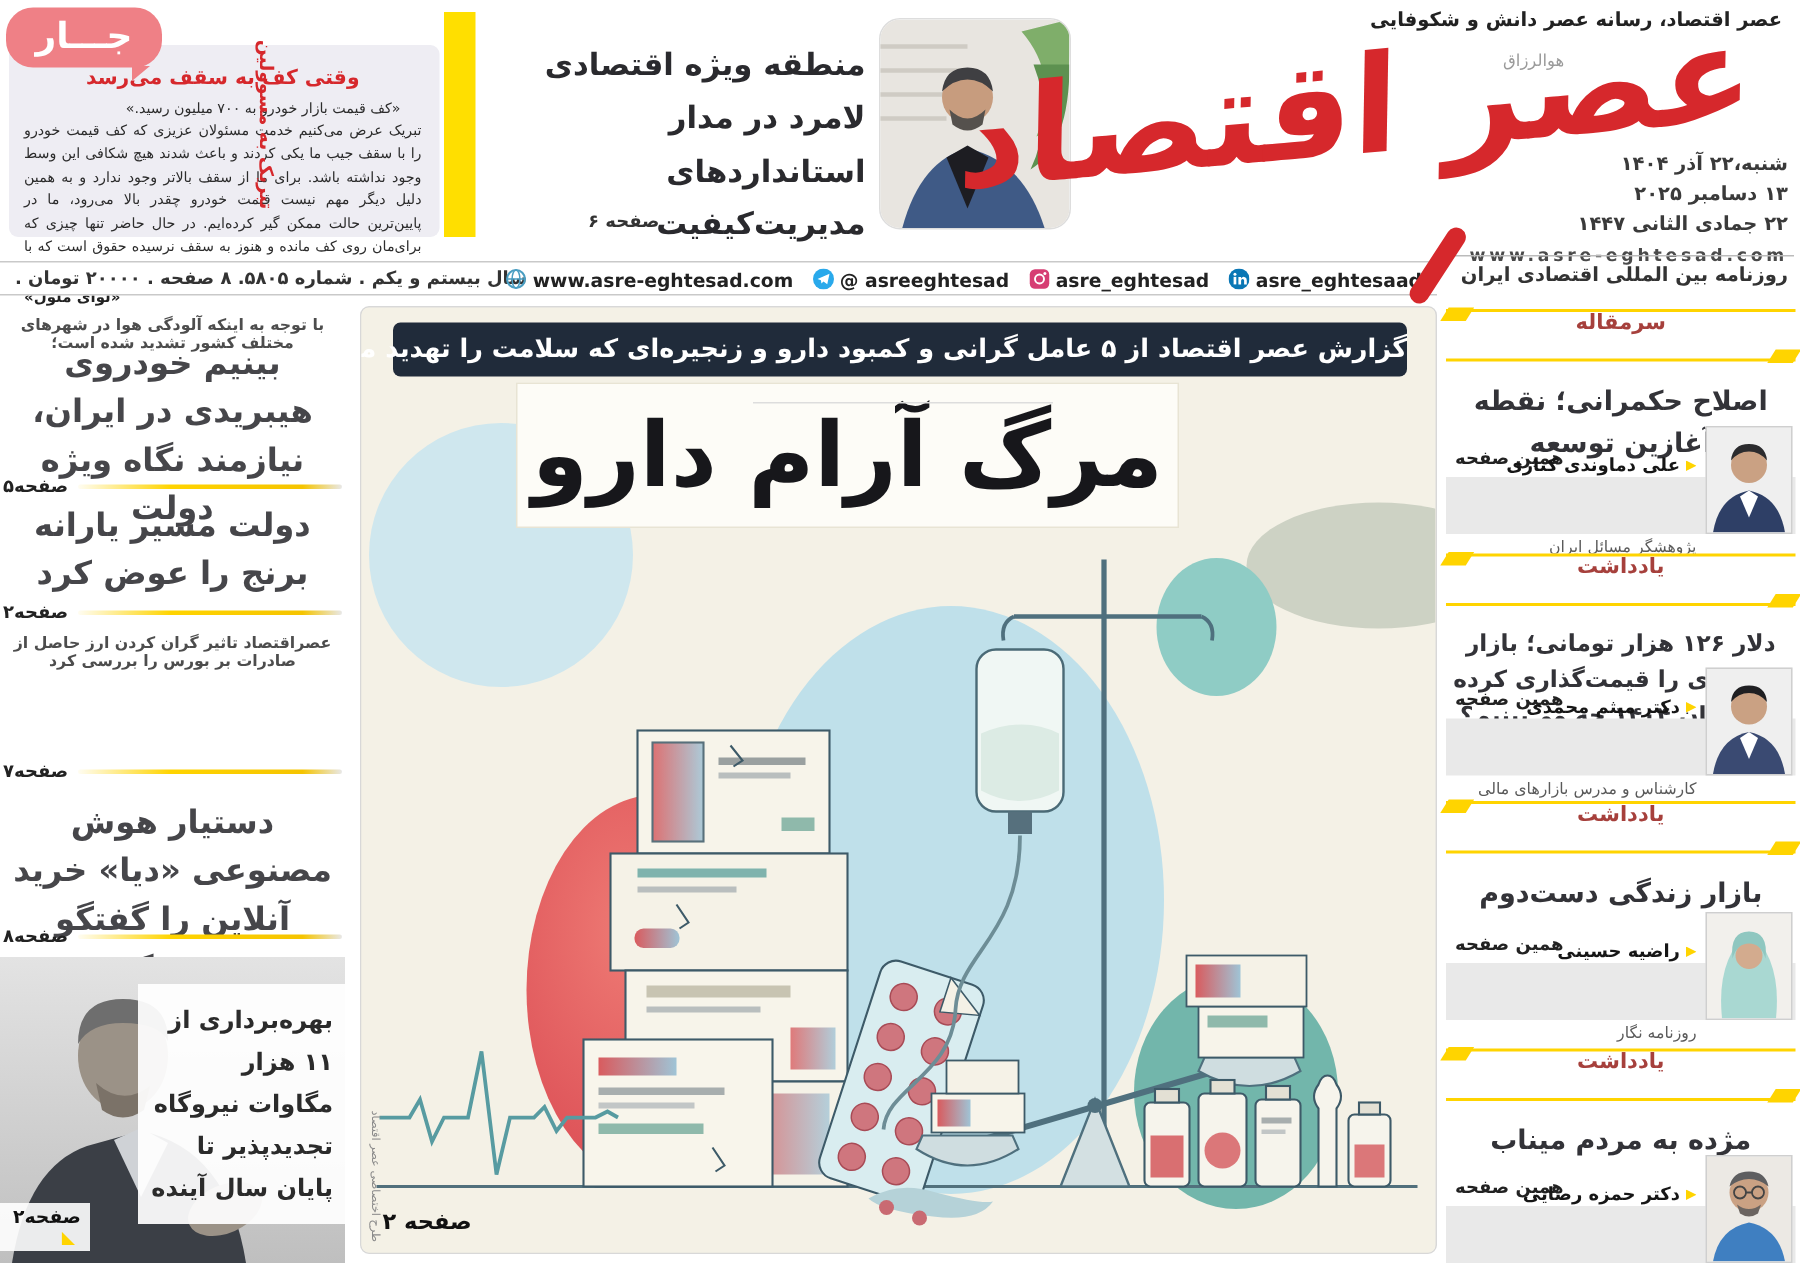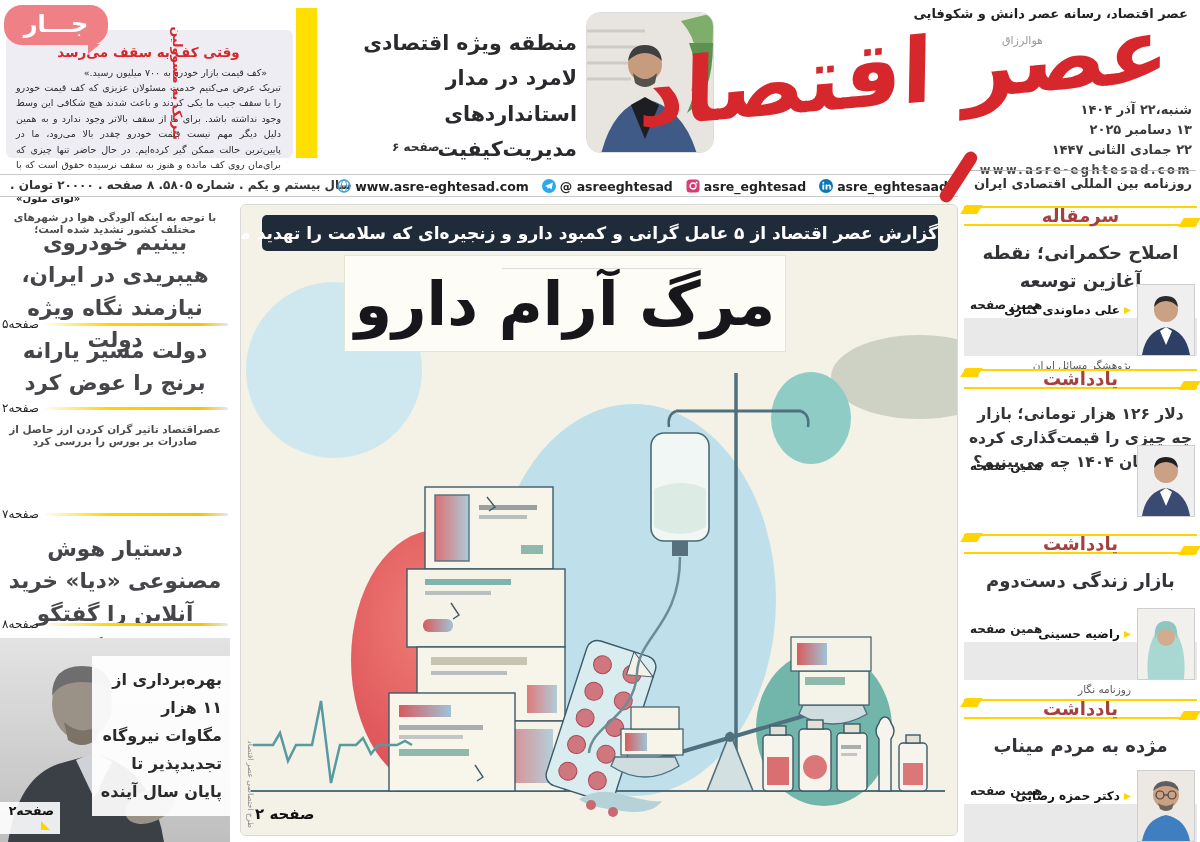--- a/index.html
+++ b/index.html
@@ -51,21 +51,21 @@
   .social-row { position:absolute; right:10px; top:2px; direction:ltr; display:flex; gap:13px; align-items:center; height:18px;}
   .social-item { display:flex; align-items:center; gap:4px; font-size:12.5px; font-weight:bold; color:#222; }
   .social-item svg { display:block; }
 
   
   .left-col { left:0; top:205px; width:230px; height:637px; }
   .lc-kicker { position:absolute; width:100%; text-align:center; font-size:10.5px; font-weight:600; color:#4d4d4d; }
   .lc-headline { position:absolute; width:100%; text-align:center; font-weight:bold; color:#46464a;
     font-size:21.5px; line-height:1.5; padding:0 6px; }
   .lc-rule { position:absolute; width:100%; display:flex; align-items:center; direction:ltr; padding:0 2px; }
-  .lc-rule .pg { font-size:12px; font-weight:normal; color:#222; margin-right:6px; white-space:nowrap;}
+  .lc-rule .pg { font-size:12px; font-weight:bold; color:#222; margin-right:6px; white-space:nowrap;}
   .lc-rule .bar { flex:1; height:3px; border-radius:2px;
     background:linear-gradient(to right, rgba(255,212,0,0.05), #ffd400 35%, #f5c400 85%, #e8e8e8); }
   .lc-photo { position:absolute; top:433px; left:0; width:230px; height:204px; overflow:hidden; }
   .lc-photo-headline { position:absolute; top:18px; right:0; width:138px; background:rgba(255,255,255,0.93);
     padding:10px 8px; font-size:16px; font-weight:bold; color:#2b2b2b; text-align:right; line-height:1.75; }
   .lc-photo-page { position:absolute; bottom:8px; right:170px; background:rgba(255,255,255,0.9); padding:1px 6px;
     font-size:12.5px; font-weight:bold; color:#111; }
   .lc-photo-page::after{ content:""; display:inline-block; width:9px; height:9px; background:#ffd400;
     clip-path:polygon(0 0,100% 100%,0 100%); margin-right:4px;}
 
@@ -79,22 +79,22 @@
     border:1px solid #e8e4d4; z-index:3; display:flex; align-items:center; justify-content:center; }
   .main-headline-box::before { content:""; position:absolute; top:12px; left:157px; width:200px; height:1px; background:#ddd;}
   .main-headline { font-size:60px; font-weight:bold; color:#17171b; letter-spacing:-1px; }
   .main-page { position:absolute; left:14px; bottom:12px; font-size:15px; font-weight:bold; color:#111; z-index:3;}
   .main-credit { position:absolute; left:2px; bottom:75px; z-index:3; }
   .main-credit .rot { width:80px; height:12px; transform:rotate(90deg) translateY(-12px); transform-origin:top left;
     font-size:7.5px; color:#8a8a8a; white-space:nowrap; }
 
   
   .r-section { right:3px; width:233px; }
-  .r-band { position:relative; height:20px; border-top:2.5px solid #ffd400; border-bottom:2.5px solid #ffd400;
-    text-align:center; font-size:18px; font-weight:bold; color:#a6403c; line-height:15px; background:#fff; }
+  .r-band { position:relative; height:35px; border-top:2.5px solid #ffd400; border-bottom:2.5px solid #ffd400;
+    text-align:center; font-size:14px; font-weight:bold; color:#a6403c; line-height:15px; background:#fff; }
   .r-band::before { content:""; position:absolute; left:-1px; top:-3px; width:17px; height:9px; background:#ffd400;
     transform:skewX(-32deg); }
   .r-band::after { content:""; position:absolute; right:-1px; bottom:-3px; width:17px; height:9px; background:#ffd400;
     transform:skewX(-32deg); }
   .r-headline { margin-top:13px; text-align:center; font-size:18px; font-weight:bold; color:#333338; line-height:1.55;
     padding:0 4px;}
   .r-headline.small { font-size:15.5px; }
   .r-samepage { position:absolute; left:6px; bottom:44px; font-size:12px; font-weight:bold; color:#222; }
   .r-strip { position:absolute; left:0; right:0; bottom:0; height:38px; background:#e9e9e9;
     display:flex; flex-direction:column; justify-content:center; padding-right:66px; text-align:right; gap:18px;}
@@ -382,20 +382,24 @@
       <path d="M4,70 Q8,46 28,42 Q48,46 52,70 Z" fill="#2e3f66"></path>
       <path d="M22,46 L28,42 L34,46 L28,60 Z" fill="#fff"></path>
       </svg>
   </div>
 </div>
 
 <div class="abs r-section" style="top:369px;height:148px">
   <div class="r-band">یادداشت</div>
   <div class="r-headline small">دلار ۱۲۶ هزار تومانی؛ بازار چه چیزی را قیمت‌گذاری کرده و تا پایان ۱۴۰۴ چه می‌بینیم؟</div>
   <div class="r-samepage">همین صفحه</div>
+  <div class="r-strip">
+    <div class="r-name">دکتر میثم محمدی</div>
+    <div class="r-role">کارشناس و مدرس بازارهای مالی</div>
+  </div>
   <div class="r-avatar">
     <svg width="56" height="70" viewBox="0 0 56 70">
         <rect width="56" height="70" fill="#efefef"></rect>
       <circle cx="28" cy="25" r="12" fill="#caa183"></circle>
       <path d="M16,22 q1,-11 12,-11 q11,0 12,11 q-5,-6 -12,-6 q-7,0 -12,6z" fill="#1f1f22"></path>
       <path d="M4,70 Q8,46 28,42 Q48,46 52,70 Z" fill="#3a4a72"></path>
       <path d="M22,46 L28,42 L34,46 L28,60 Z" fill="#fff"></path>
       </svg>
   </div>
 </div>

